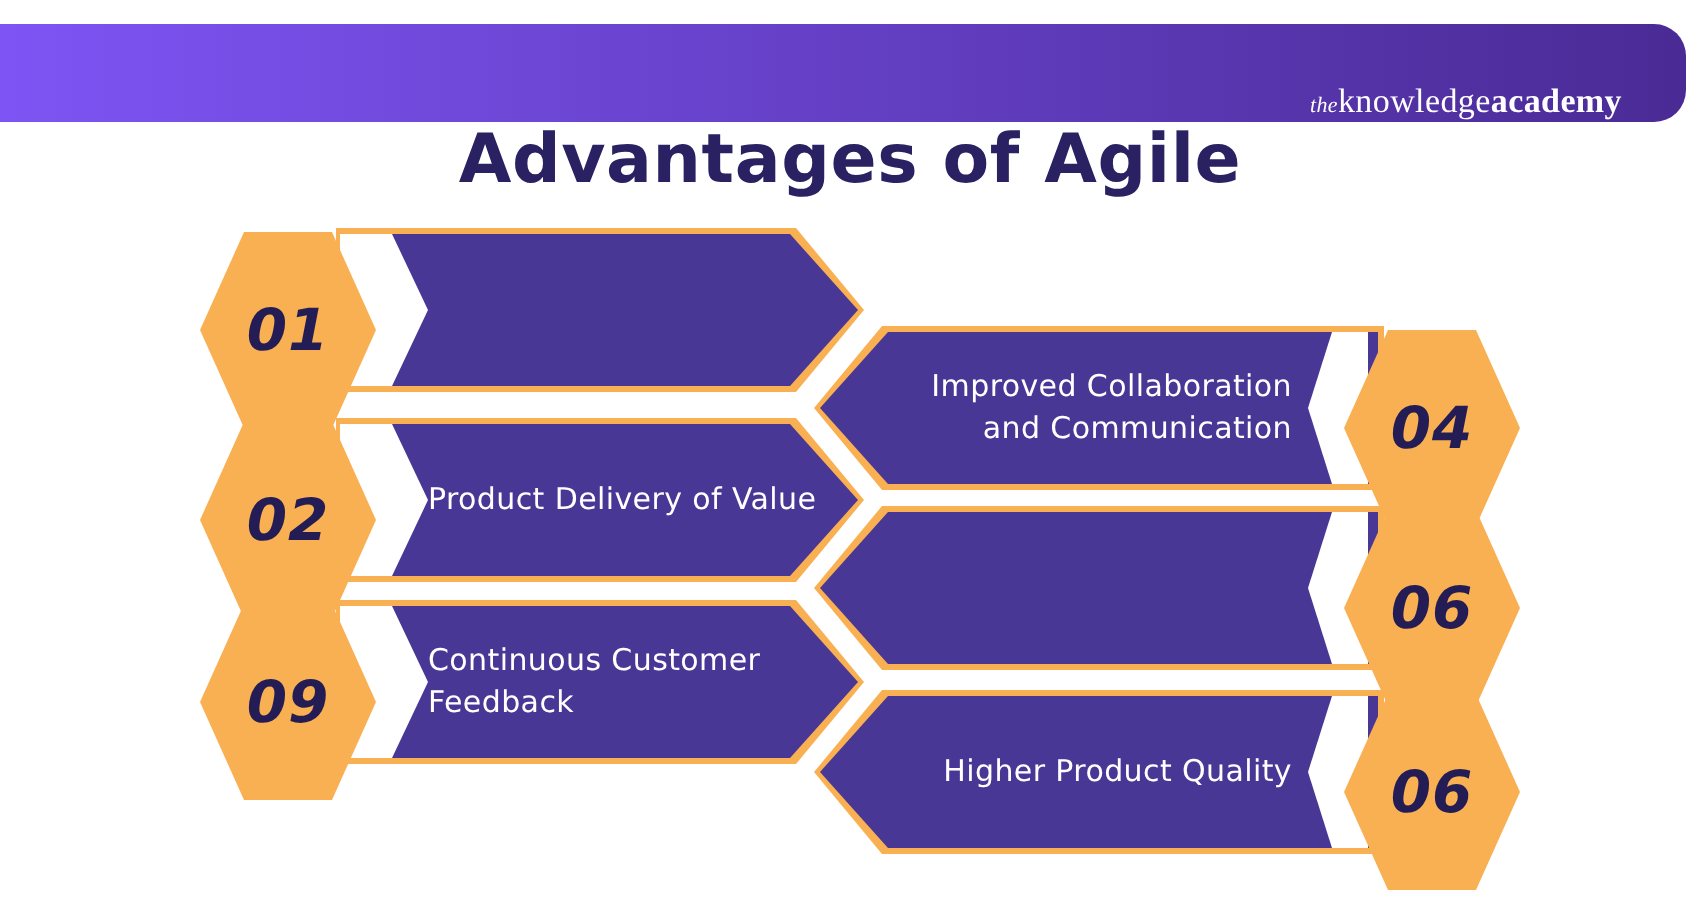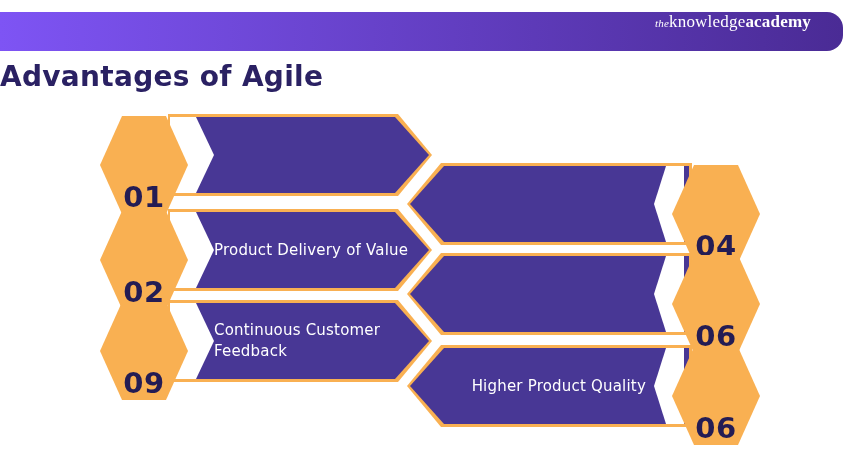--- a/index.html
+++ b/index.html
@@ -9,46 +9,47 @@
     height: 450px;
     background: #ffffff;
     overflow: hidden;
     font-family: "DejaVu Sans", sans-serif;
   }
 
   
   .topbar {
     position: absolute;
     left: 0; top: 12px;
-    width: 843px; height: 39px;
+    width: 843px; height: 49px;
     border-radius: 0 16px 16px 0;
     background: linear-gradient(90deg, var(--grad-from), var(--grad-to));
     display: flex;
-    align-items: flex-start;
+    align-items: flex-end;
     justify-content: flex-end;
     padding-right: 32px;
     box-sizing: border-box;
   }
   .logo {
     color: #ffffff;
     font-family: "Liberation Serif", "DejaVu Serif", serif;
     font-size: 17px;
     letter-spacing: 0.2px;
     white-space: nowrap;
   }
   .logo .logo-the { font-style: italic; font-size: 11px; }
   .logo .logo-academy { font-weight: bold; }
 
   
   .title {
     position: absolute;
     top: 60px; left: 0;
     width: 850px;
     margin: 0;
-    font-size: 28px;
+    text-align: center;
+    font-size: 34px;
     font-weight: 800;
     letter-spacing: 0.3px;
     color: var(--title-color);
   }
 
   
   .banner {
     position: absolute;
     height: 82px;
     background: var(--orange);
@@ -92,22 +93,23 @@
   }
   .banner-left .banner-label  { left: 46px; right: 20px; text-align: left; }
   .banner-right .banner-label { left: 30px; right: 46px; text-align: right; }
 
   .hex {
     position: absolute;
     width: 88px; height: 98px;
     background: var(--orange);
     clip-path: polygon(0 50%, 25% 0, 75% 0, 100% 50%, 75% 100%, 25% 100%);
     display: flex;
-    align-items: flex-end;
+    align-items: center;
     justify-content: center;
+    font-style: italic;
   }
   .hex .num {
     color: var(--navy);
     font-size: 29px;
     font-weight: 700;
     letter-spacing: 0.5px;
   }
 
   
   .item-left  .banner { z-index: 1; }
@@ -168,20 +170,22 @@
 Feedback</div>
     </div>
     <div class="hex">
       <span class="num">09</span>
     </div>
   </div>
 
   <div class="item-right pos-4">
     <div class="banner banner-right">
       <div class="notch"></div>
+      <div class="banner-label">Improved Collaboration
+and Communication</div>
     </div>
     <div class="hex">
       <span class="num">04</span>
     </div>
   </div>
 
   <div class="item-right pos-5">
     <div class="banner banner-right">
       <div class="notch"></div>
     </div>

